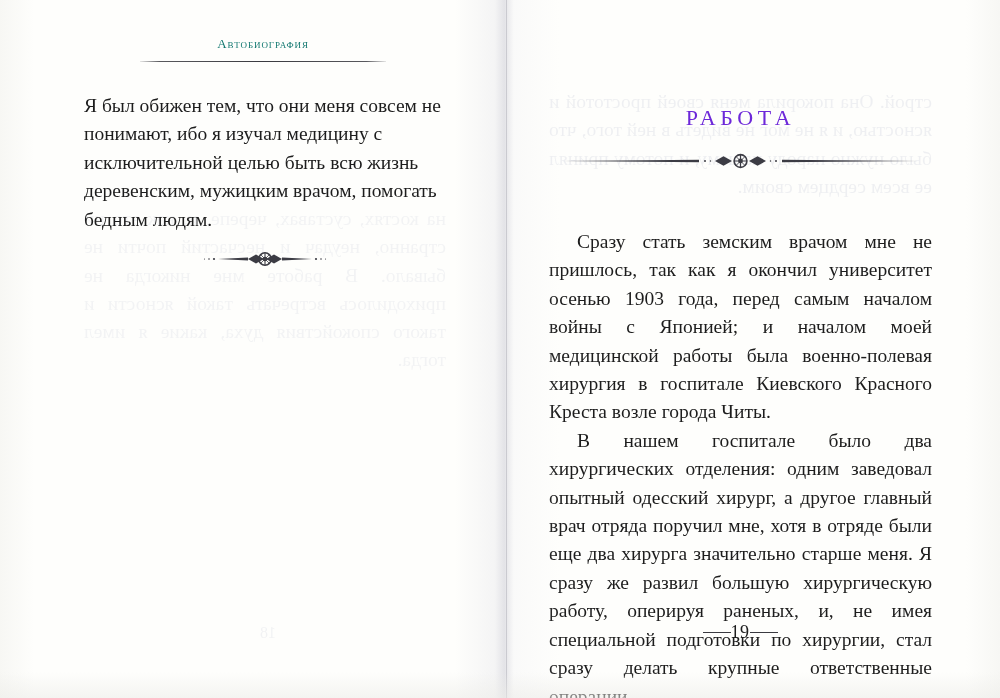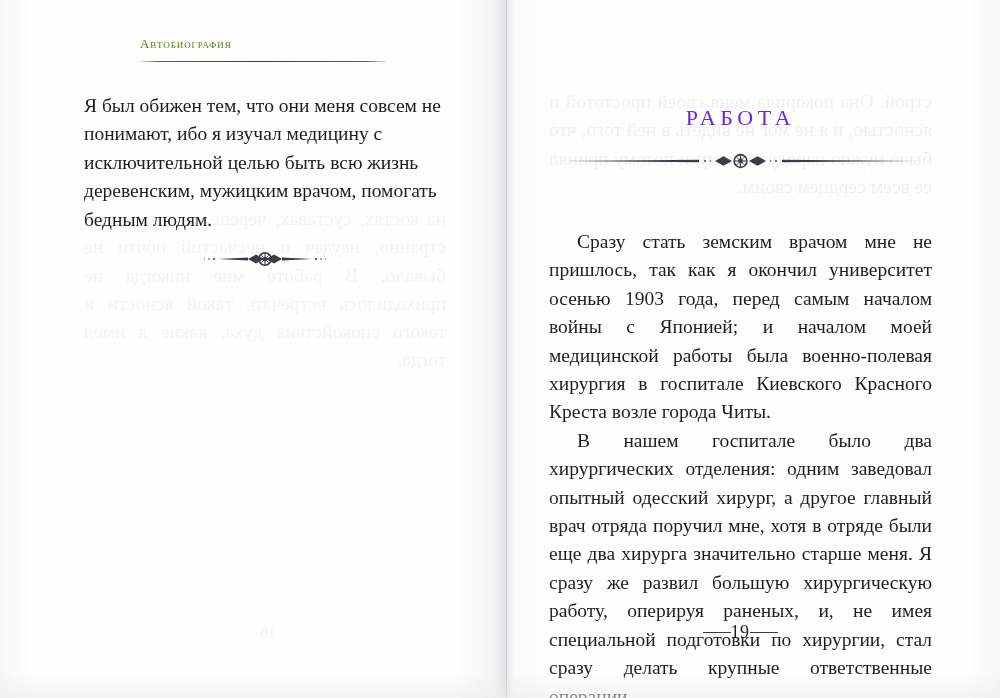--- a/index.html
+++ b/index.html
@@ -85,24 +85,24 @@
   }
   .ghost.gl { left: 84px;  top: 205px; width: 362px; }
   .ghost.gr { left: 549px; top: 88px;  width: 383px; opacity: 0.115; }
 
   
   .running-head {
     position: absolute;
     left: 140px;
     top: 36px;
     width: 246px;
-    text-align: left;
+    text-align: center;
     font-size: 13px;
     letter-spacing: 0.9px;
-    color: #4d7c0f;
+    color: #0f766e;
     font-variant: small-caps;
   }
   .head-rule {
     position: absolute;
     left: 140px;
     top: 61px;
     width: 246px;
     height: 1px;
     background: linear-gradient(to right,
         rgba(90,90,95,0.15) 0%,

